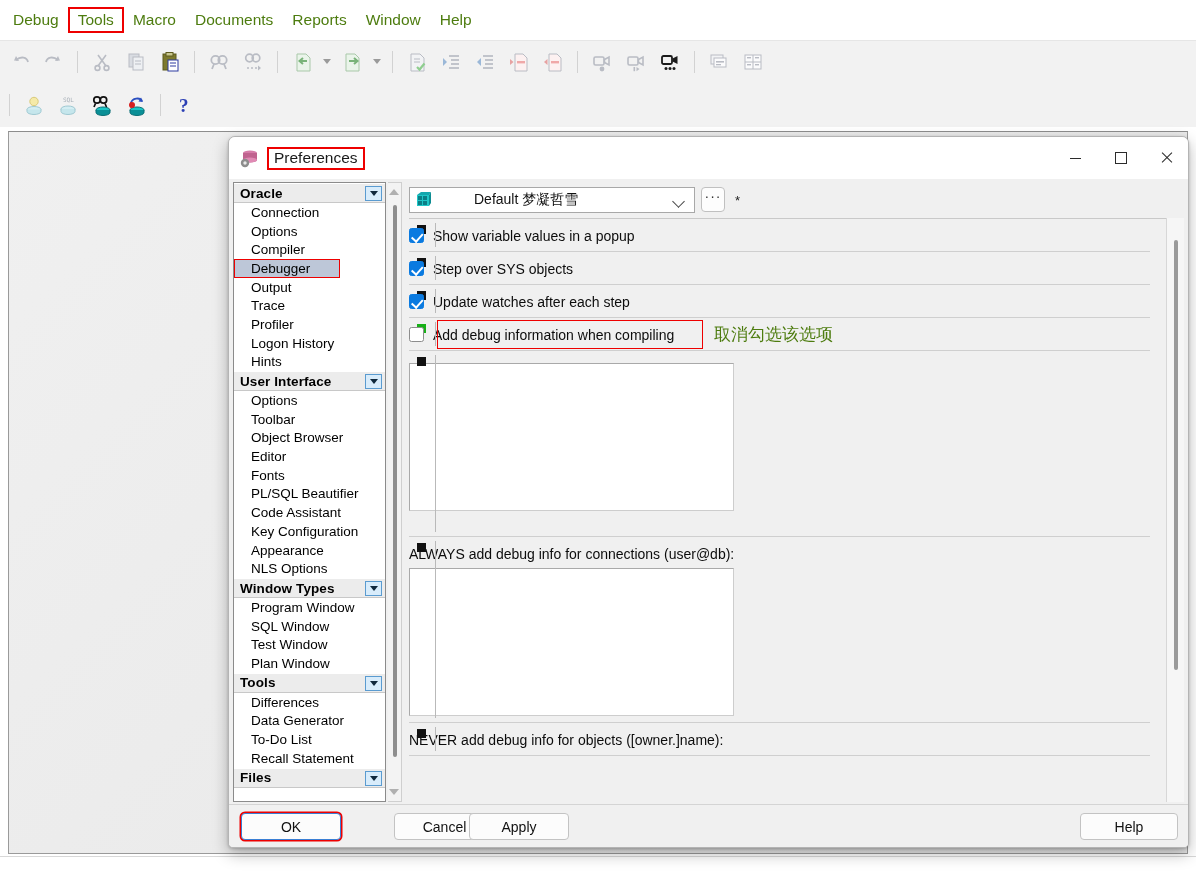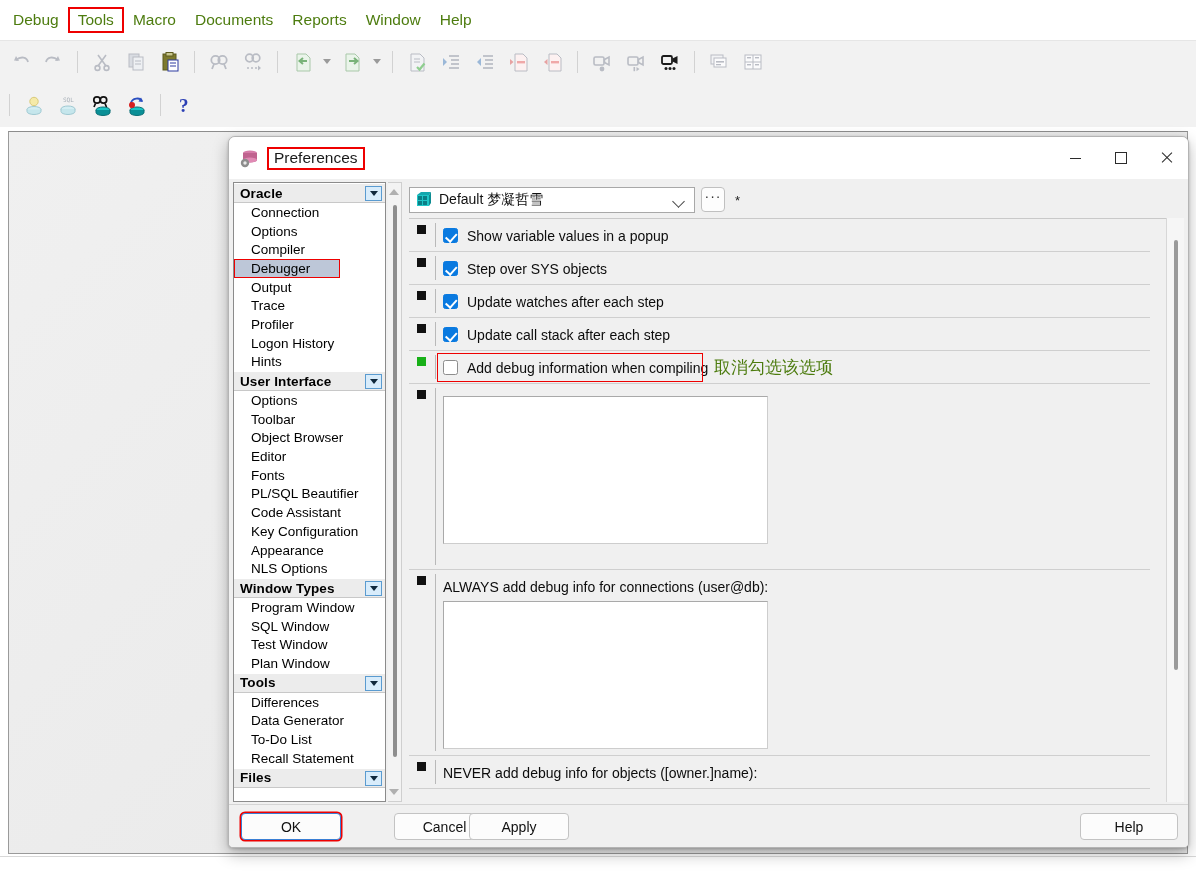--- a/index.html
+++ b/index.html
@@ -202,21 +202,21 @@
     position: absolute; left: 176px; top: 3px; width: 779px; height: 620px;
     background: #f0f0f0;
   }
   #profile-row {
     position: absolute; left: 0; top: 0; width: 779px; height: 36px;
     display: flex; align-items: center;
   }
   #profile-combo {
     position: absolute; left: 4px; top: 5px; width: 286px; height: 26px;
     background: #ffffff; border: 1px solid #a8a8a8;
-    display: flex; align-items: center;
+    display: flex; align-items: center; gap: 35px;
   }
   #profile-icon { width: 18px; height: 18px; margin-left: 5px; flex: 0 0 auto; position: relative; }
   #profile-text {
     margin-left: 6px; font-size: 14px; color: #111; white-space: nowrap;
   }
   #profile-chevron {
     position: absolute; right: 8px; top: 7px; width: 12px; height: 12px;
   }
   #profile-chevron::after {
     content: ""; position: absolute; left: 0px; top: 2px;
@@ -257,21 +257,21 @@
   .opt-marker {
     position: absolute; left: 8px; top: 6px;
     width: 9px; height: 9px; background: #111;
   }
   .opt-marker.green { background: #18b018; }
   .opt-divider {
     position: absolute; left: 26px; top: 4px; bottom: 4px;
     width: 1px; background: #b9b9b9;
   }
   .opt-inner {
-    margin-left: 34px; padding: 7px 0 7px 0; width: 100%;
+    padding: 7px 0 7px 0; width: 100%;
   }
   .opt-check-line {
     display: flex; align-items: center; height: 19px;
   }
   .chk {
     width: 15px; height: 15px; flex: 0 0 auto; position: relative;
     border-radius: 2.5px;
   }
   .chk.on {
     background: #0a7ae0;
@@ -741,30 +741,20 @@
                   </div>
                 </div>
               </div>
               <div class="opt-row" style="height: 33px;">
                 <div class="opt-marker"></div>
                 <div class="opt-divider"></div>
                 <div class="opt-inner">
                   <div class="opt-check-line">
                     <div class="chk on"></div>
                     <span class="opt-label">Update watches after each step</span>
-                  </div>
-                </div>
-              </div>
-              <div class="opt-row" style="height: 33px;">
-                <div class="opt-marker"></div>
-                <div class="opt-divider"></div>
-                <div class="opt-inner">
-                  <div class="opt-check-line">
-                    <div class="chk on"></div>
-                    <span class="opt-label">Update call stack after each step</span>
                   </div>
                 </div>
               </div>
               <div class="opt-row" style="height: 33px;">
                 <div class="opt-marker green"></div>
                 <div class="opt-divider"></div>
                 <div class="opt-inner">
                   <div class="opt-check-line">
                     <div class="chk off"></div>
                     <span class="opt-label">Add debug information when compiling</span>

